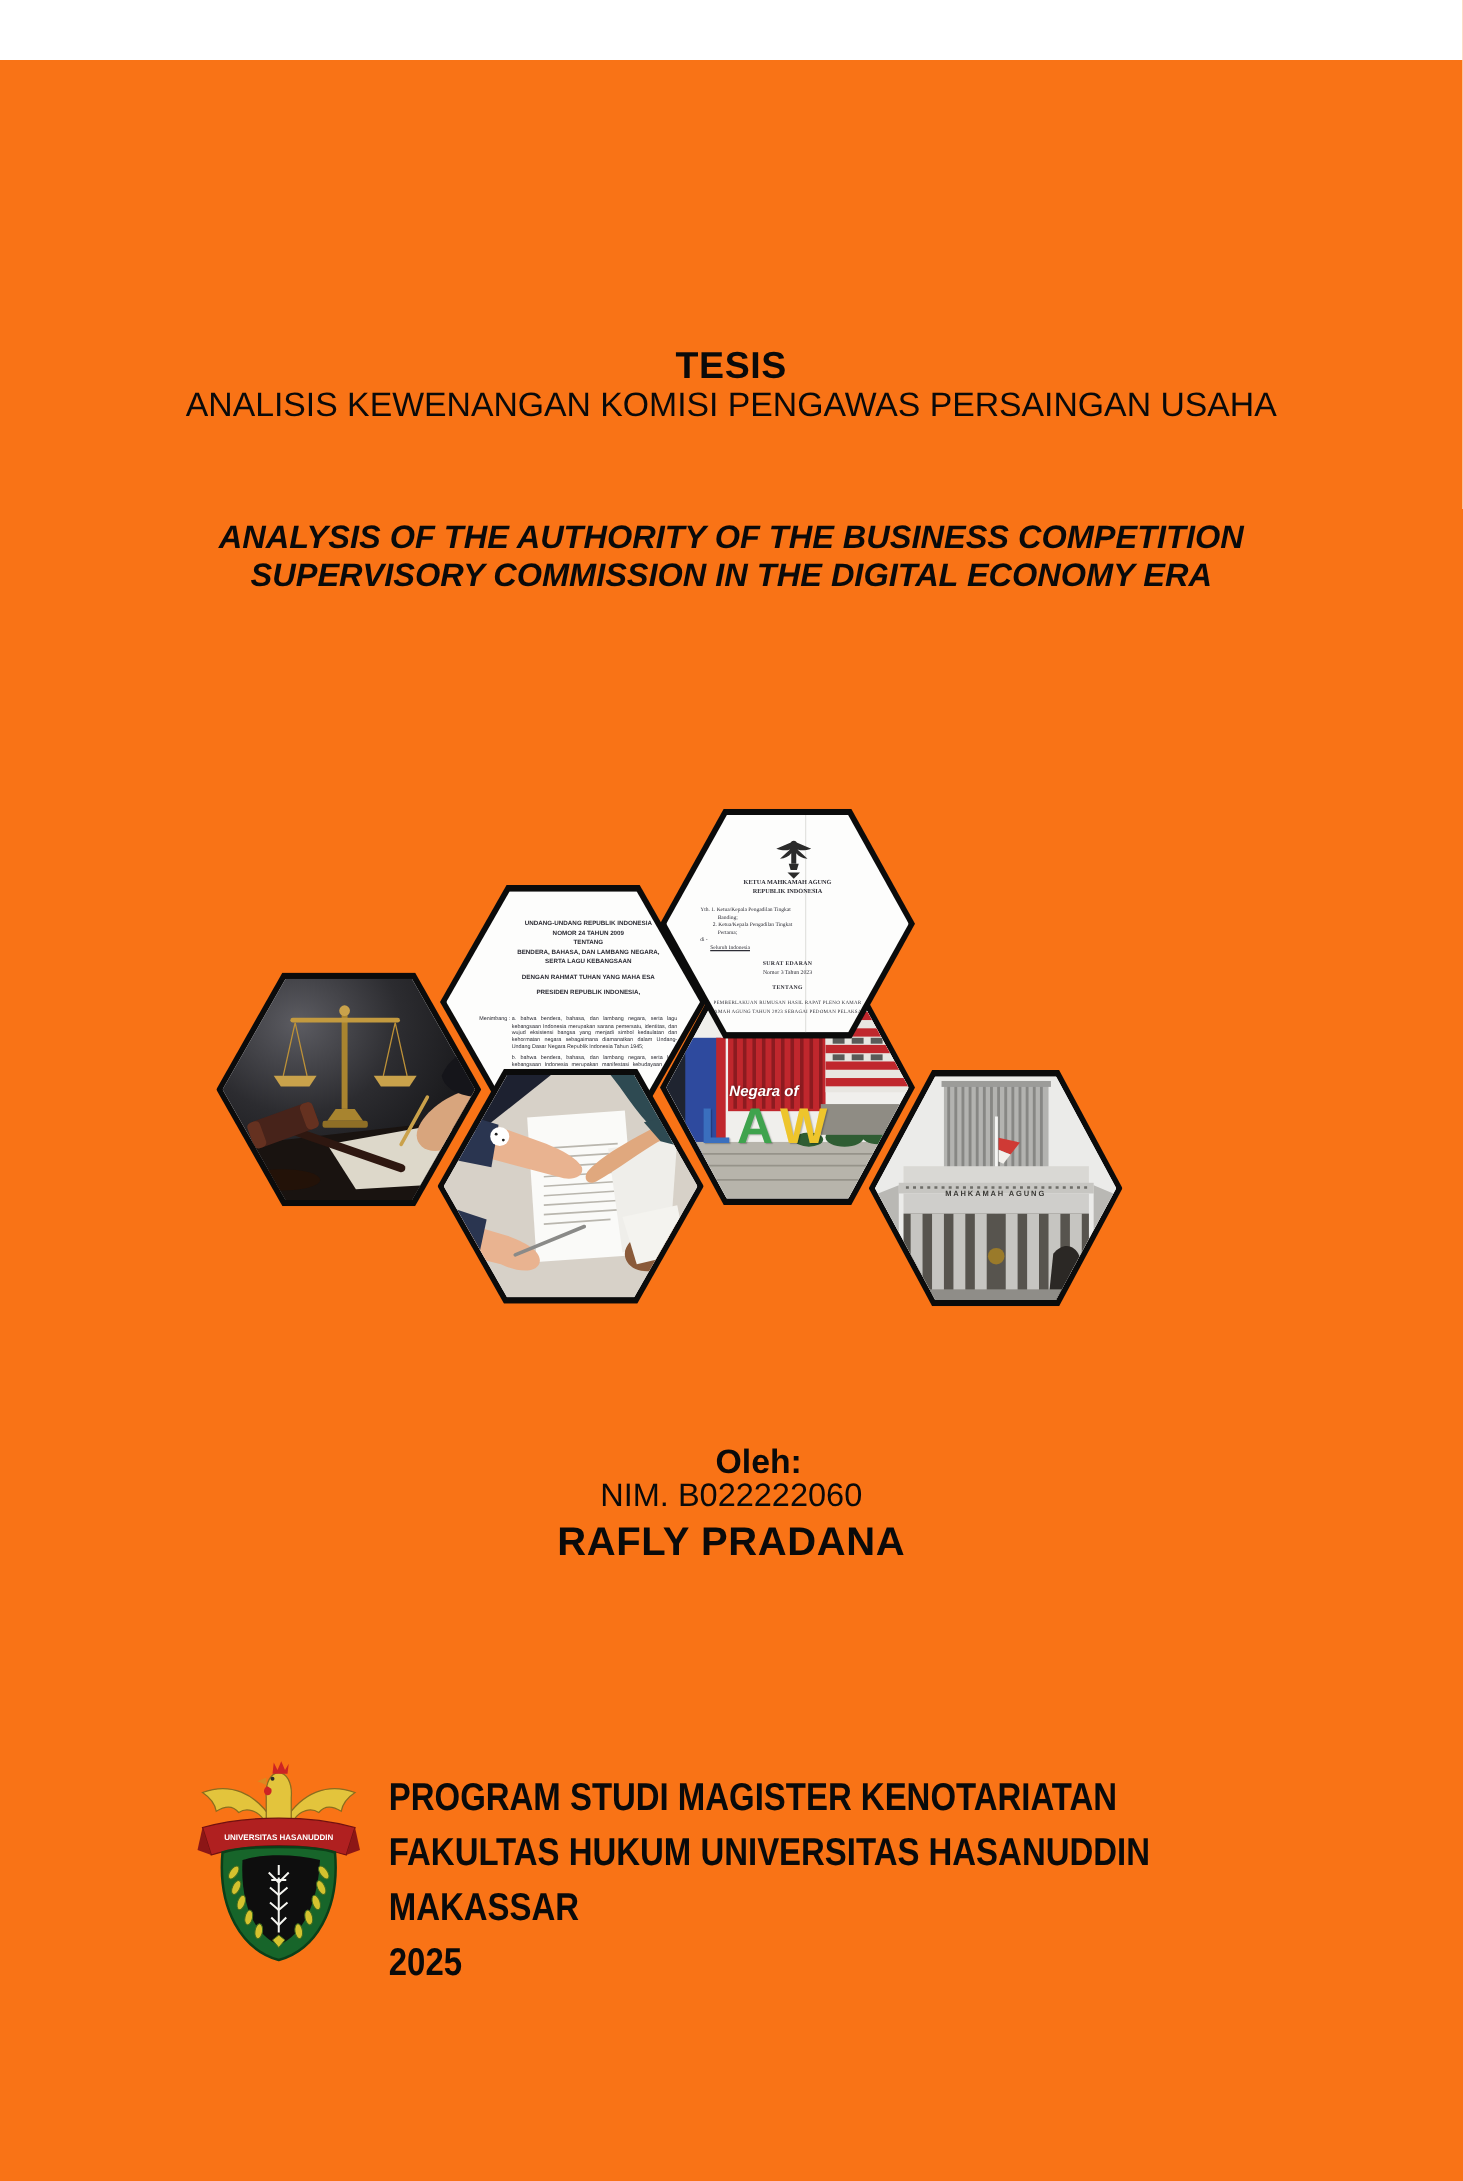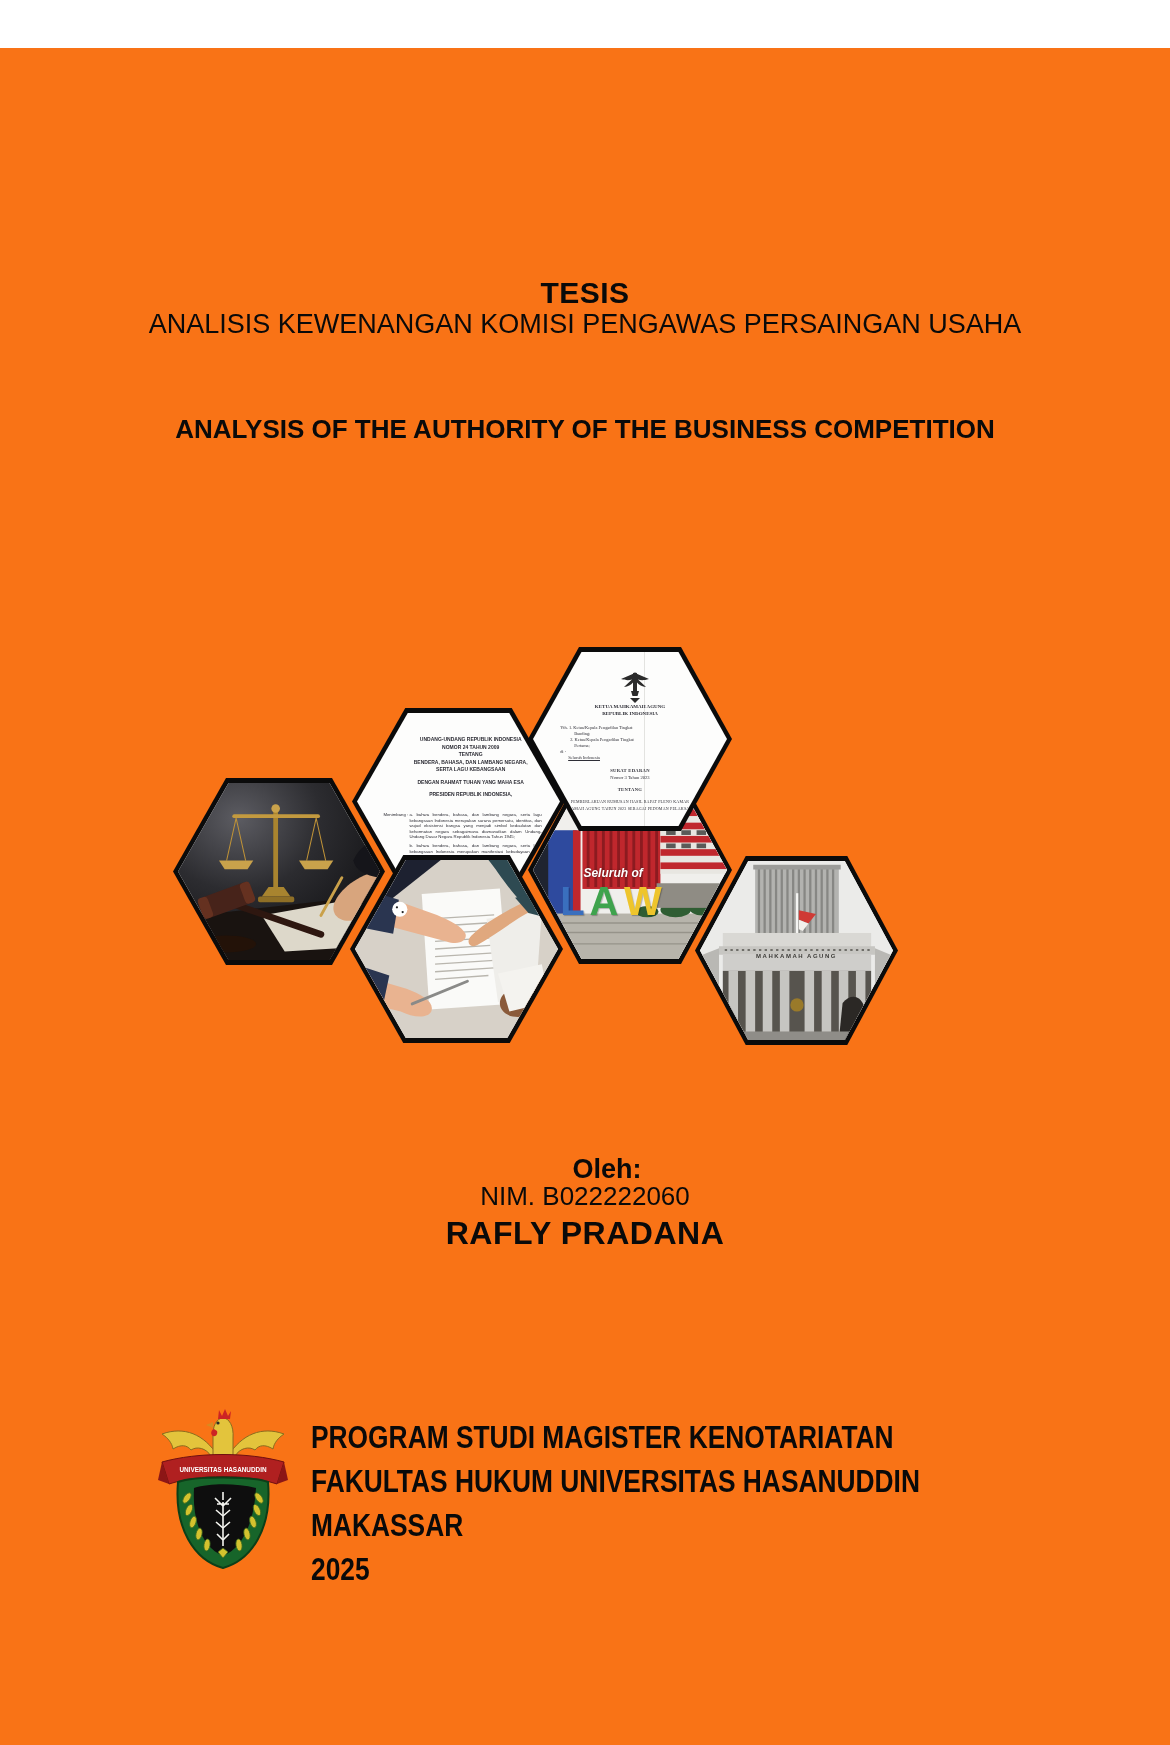--- a/index.html
+++ b/index.html
@@ -2,21 +2,21 @@
 <html><head>
 <meta charset="utf-8">
 <style>
   html,body{margin:0;padding:0;background:#ffffff;}
   .page{position:relative;width:1170px;height:1745px;background:#f97316;overflow:hidden;
         font-family:"Liberation Sans",sans-serif;color:#0a0a0a;margin-top:48px;}
   .ctr{position:absolute;left:0;width:1170px;text-align:center;}
 
   .doc-label{top:228px;font-size:30px;font-weight:bold;letter-spacing:.5px;}
   .title-id{top:261px;font-size:27px;font-weight:normal;line-height:31px;}
-  .title-en{top:366px;font-size:26px;font-weight:bold;line-height:31px;}
+  .title-en{top:366px;font-size:26px;font-weight:bold;font-style:italic;line-height:31px;}
 
   .by-label{top:1106px;font-size:27px;font-weight:bold;padding-left:22px;}
   .author-name{top:1167px;font-size:32px;font-weight:bold;letter-spacing:.5px;}
   .author-nim{top:1133px;font-size:26px;font-weight:normal;}
 
   .footer-text{position:absolute;left:311px;top:1368px;font-size:31px;font-weight:bold;
                line-height:44px;transform:scaleX(.85);transform-origin:0 0;white-space:nowrap;}
   .logo-box{position:absolute;left:156px;top:1358px;width:134px;height:168px;}
 
   
@@ -60,20 +60,21 @@
 <body>
 
 <div class="page">
 
   <div class="ctr doc-label">TESIS</div>
   <div class="ctr title-id">
     <div>ANALISIS KEWENANGAN KOMISI PENGAWAS PERSAINGAN USAHA</div>
   </div>
   <div class="ctr title-en">
     <div>ANALYSIS OF THE AUTHORITY OF THE BUSINESS COMPETITION</div>
+    <div>SUPERVISORY COMMISSION IN THE DIGITAL ECONOMY ERA</div>
   </div>
 
   <div class="hex" style="left:173px;top:730px;width:212px;height:187px;z-index:1">
     <div class="hex-shape"></div>
     <div class="hex-content">
       <svg class="scene" viewBox="0 0 212 187" preserveAspectRatio="none">
         <defs>
           <radialGradient id="gsc" cx="30%" cy="20%" r="90%">
             <stop offset="0" stop-color="#5c5c62"></stop>
               <stop offset=".45" stop-color="#2c2c30"></stop>
@@ -200,21 +201,21 @@
             <path d="M0,150 H204 M0,160 H204 M0,172 H204"></path>
           </g>
         <g fill="#2f5d33">
           <ellipse cx="150" cy="136" rx="16" ry="8"></ellipse>
             <ellipse cx="178" cy="134" rx="14" ry="8"></ellipse>
           <ellipse cx="120" cy="138" rx="12" ry="6"></ellipse>
             <ellipse cx="198" cy="130" rx="12" ry="10"></ellipse>
         </g>
         <rect x="130" y="108" width="74" height="26" fill="#8f8c84"></rect>
       </svg>
-      <div class="fac-sign">Seluruh of</div>
+      <div class="fac-sign">Negara of</div>
       <div class="fac-law">
         <span style="color: rgb(58, 111, 190);">L</span>
         <span style="color: rgb(63, 163, 77);">A</span>
         <span style="color: rgb(238, 197, 44);">W</span>
       </div>
     </div>
   </div>
 
   <div class="hex" style="left:528px;top:599px;width:204px;height:184px;z-index:5">
     <div class="hex-shape"></div>

